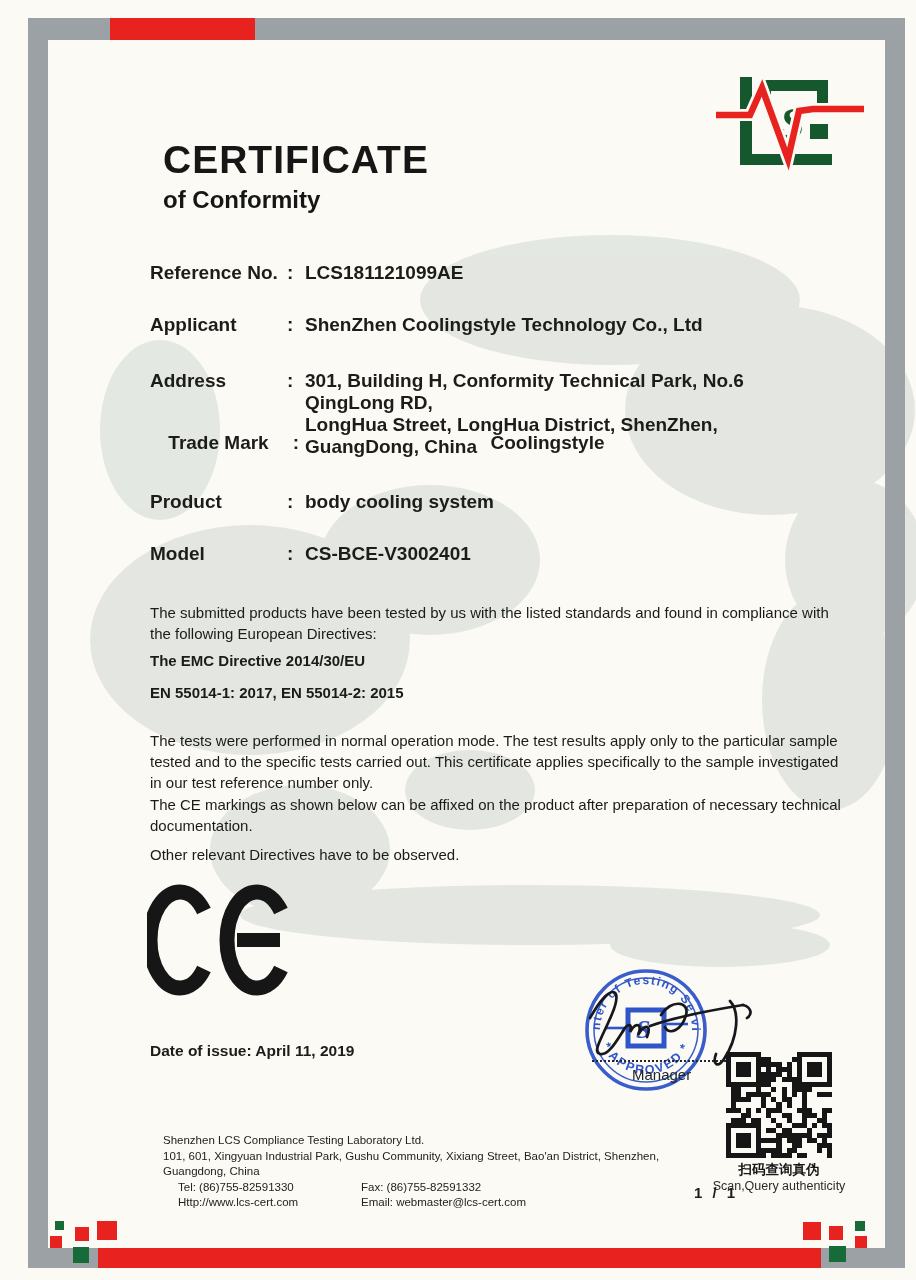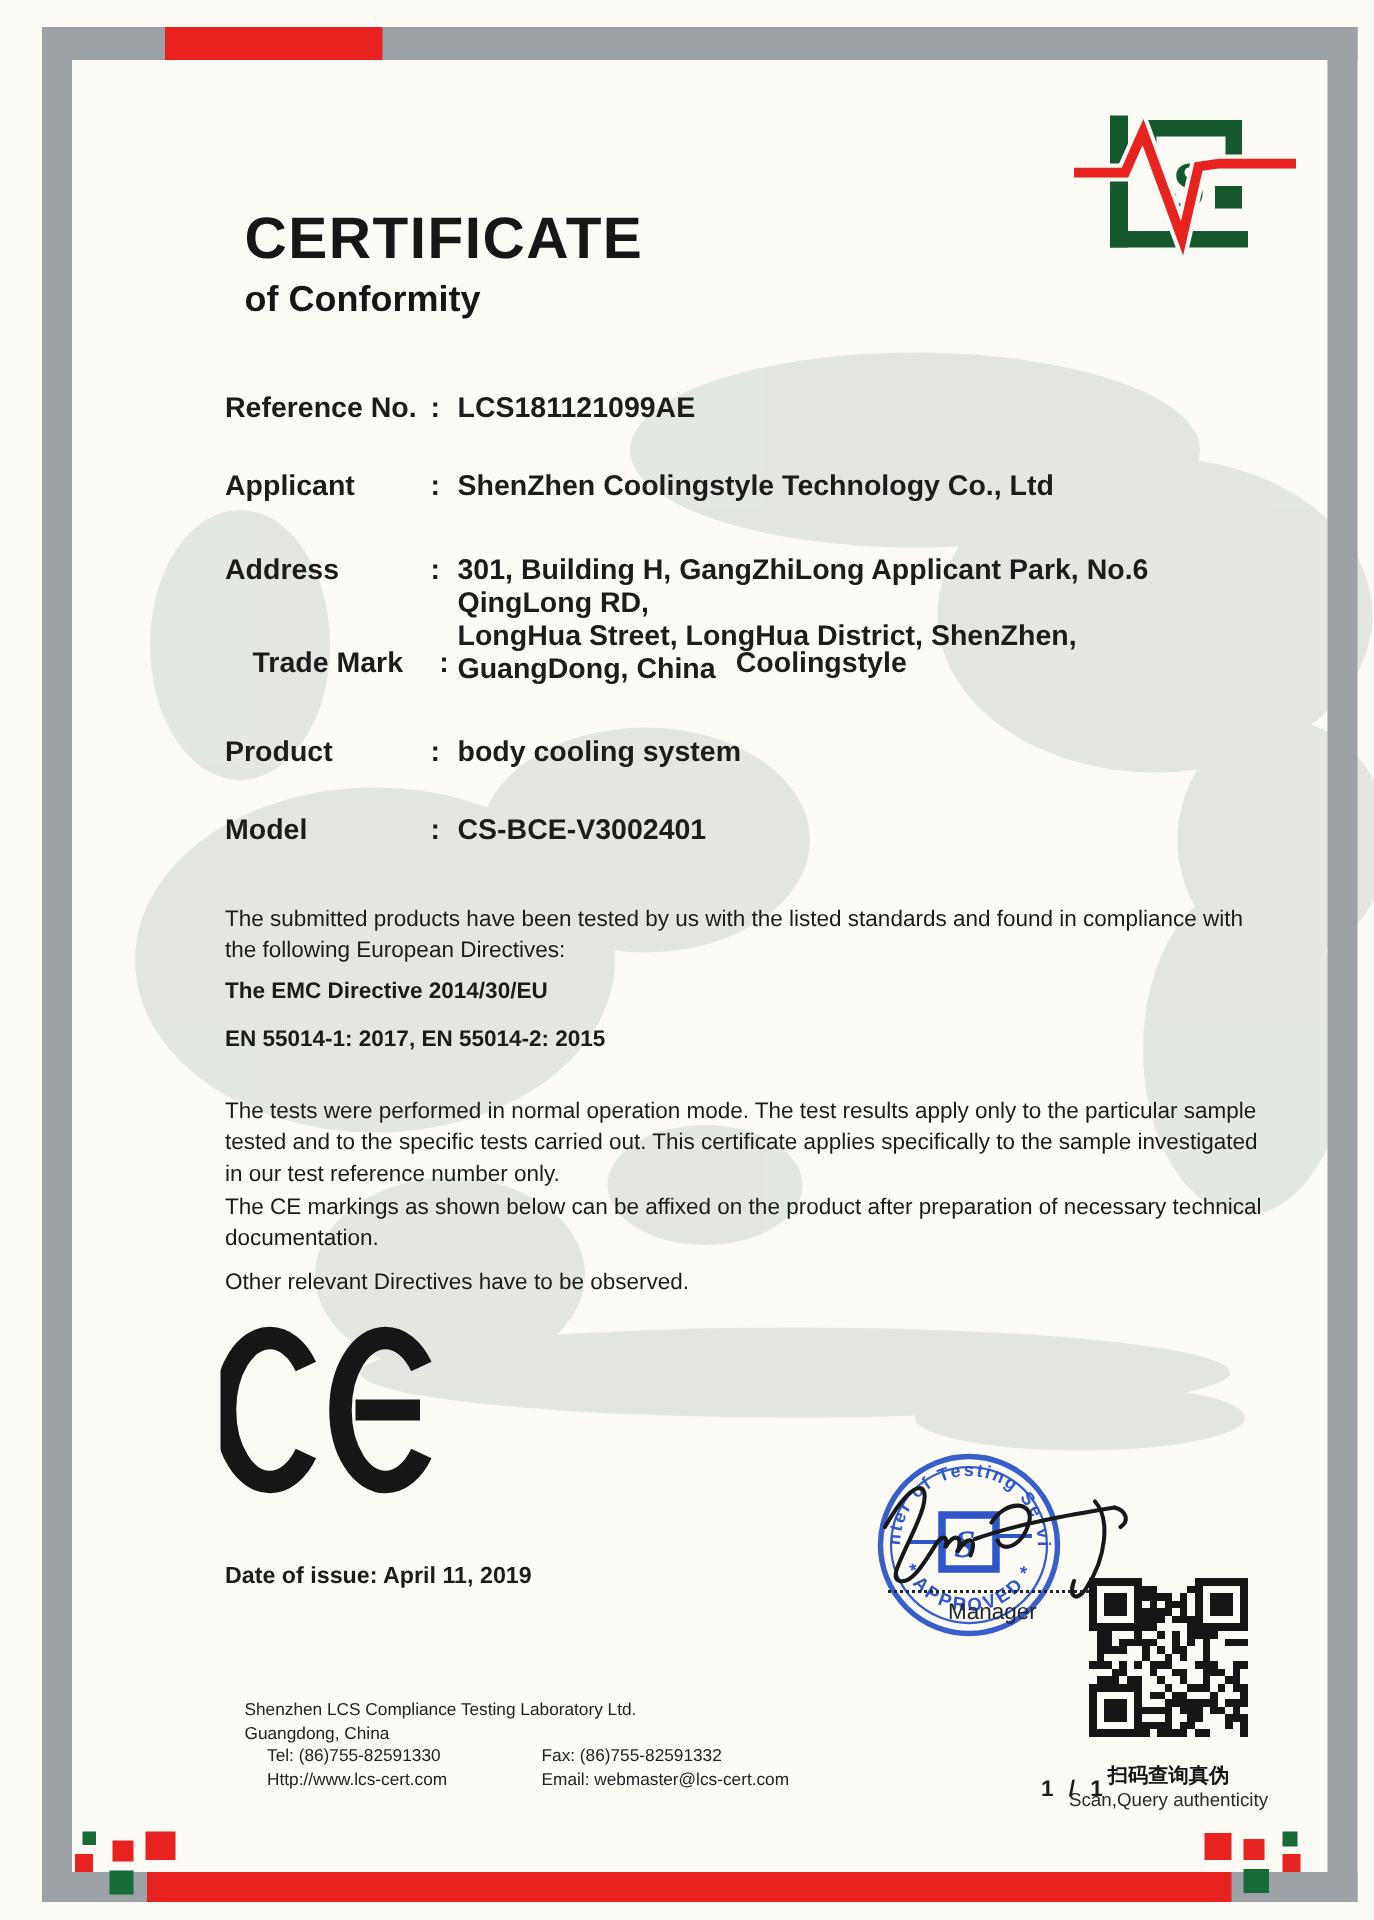--- a/index.html
+++ b/index.html
@@ -35,21 +35,21 @@
   
   .ce{position:absolute;left:147px;top:884px;width:160px;height:112px;}
   .date-line{position:absolute;left:150px;top:1042px;font-size:15.5px;font-weight:bold;}
   
   .stamp{position:absolute;left:566px;top:952px;width:220px;height:152px;}
   .dotline{position:absolute;left:592px;top:1060px;width:134px;border-bottom:2.5px dotted #23262b;}
   .manager{position:absolute;left:632px;top:1066px;font-size:15px;color:#24262a;}
   
   .qr-wrap{position:absolute;left:690px;top:1052px;width:178px;text-align:center;}
   .qr-svg{width:106px;height:106px;display:block;margin:0 auto;background:#fbfaf5;}
-  .qr-zh{font-size:13.5px;font-weight:bold;margin-top:17px;color:#161616;}
+  .qr-zh{font-size:13.5px;font-weight:bold;margin-top:3px;color:#161616;}
   .qr-en{font-size:12.5px;color:#2a2a2a;}
   
   .footer{position:absolute;left:163px;top:1133px;font-size:11.5px;line-height:15.5px;color:#222;}
   .foot-cols{display:flex;}
   .foot-cols .c1{width:183px;margin-left:15px;}
   .page-num{position:absolute;left:694px;top:1184px;font-size:15px;font-weight:bold;letter-spacing:3px;}
 </style>
 </head>
 <body>
 
@@ -113,21 +113,21 @@
   </div>
   <div class="field-row fr2">
     <span class="lbl">Applicant</span>
     <span class="col">:</span>
     <span class="val">ShenZhen Coolingstyle Technology Co., Ltd</span>
   </div>
   <div class="field-row fr3">
     <span class="lbl">Address</span>
     <span class="col">:</span>
     <span class="val">
-      <div>301, Building H, GangZhiLong Applicant Park, No.6 QingLong RD,</div>
+      <div>301, Building H, Conformity Technical Park, No.6 QingLong RD,</div>
       <div>LongHua Street, LongHua District, ShenZhen, GuangDong, China</div>
     </span>
   </div>
   <div class="field-row fr4">
     <span class="lbl">Trade Mark</span>
     <span class="col">:</span>
     <span class="val">Coolingstyle</span>
   </div>
   <div class="field-row fr5">
     <span class="lbl">Product</span>
@@ -440,20 +440,21 @@
         <rect x="70" y="100" width="5" height="5"></rect>
         <rect x="75" y="100" width="5" height="5"></rect>
         <rect x="100" y="100" width="5" height="5"></rect>
       </svg>
     <div class="qr-zh">扫码查询真伪</div>
     <div class="qr-en">Scan,Query authenticity</div>
   </div>
 
   <div class="footer">
     <div>Shenzhen LCS Compliance Testing Laboratory Ltd.</div>
+    <div>101, 601, Xingyuan Industrial Park, Gushu Community, Xixiang Street, Bao'an District, Shenzhen,</div>
     <div>Guangdong, China</div>
     <div class="foot-cols">
       <span class="c1">Tel: (86)755-82591330</span>
       <span>Fax: (86)755-82591332</span>
     </div>
     <div class="foot-cols">
       <span class="c1">Http://www.lcs-cert.com</span>
       <span>Email: webmaster@lcs-cert.com</span>
     </div>
   </div>

